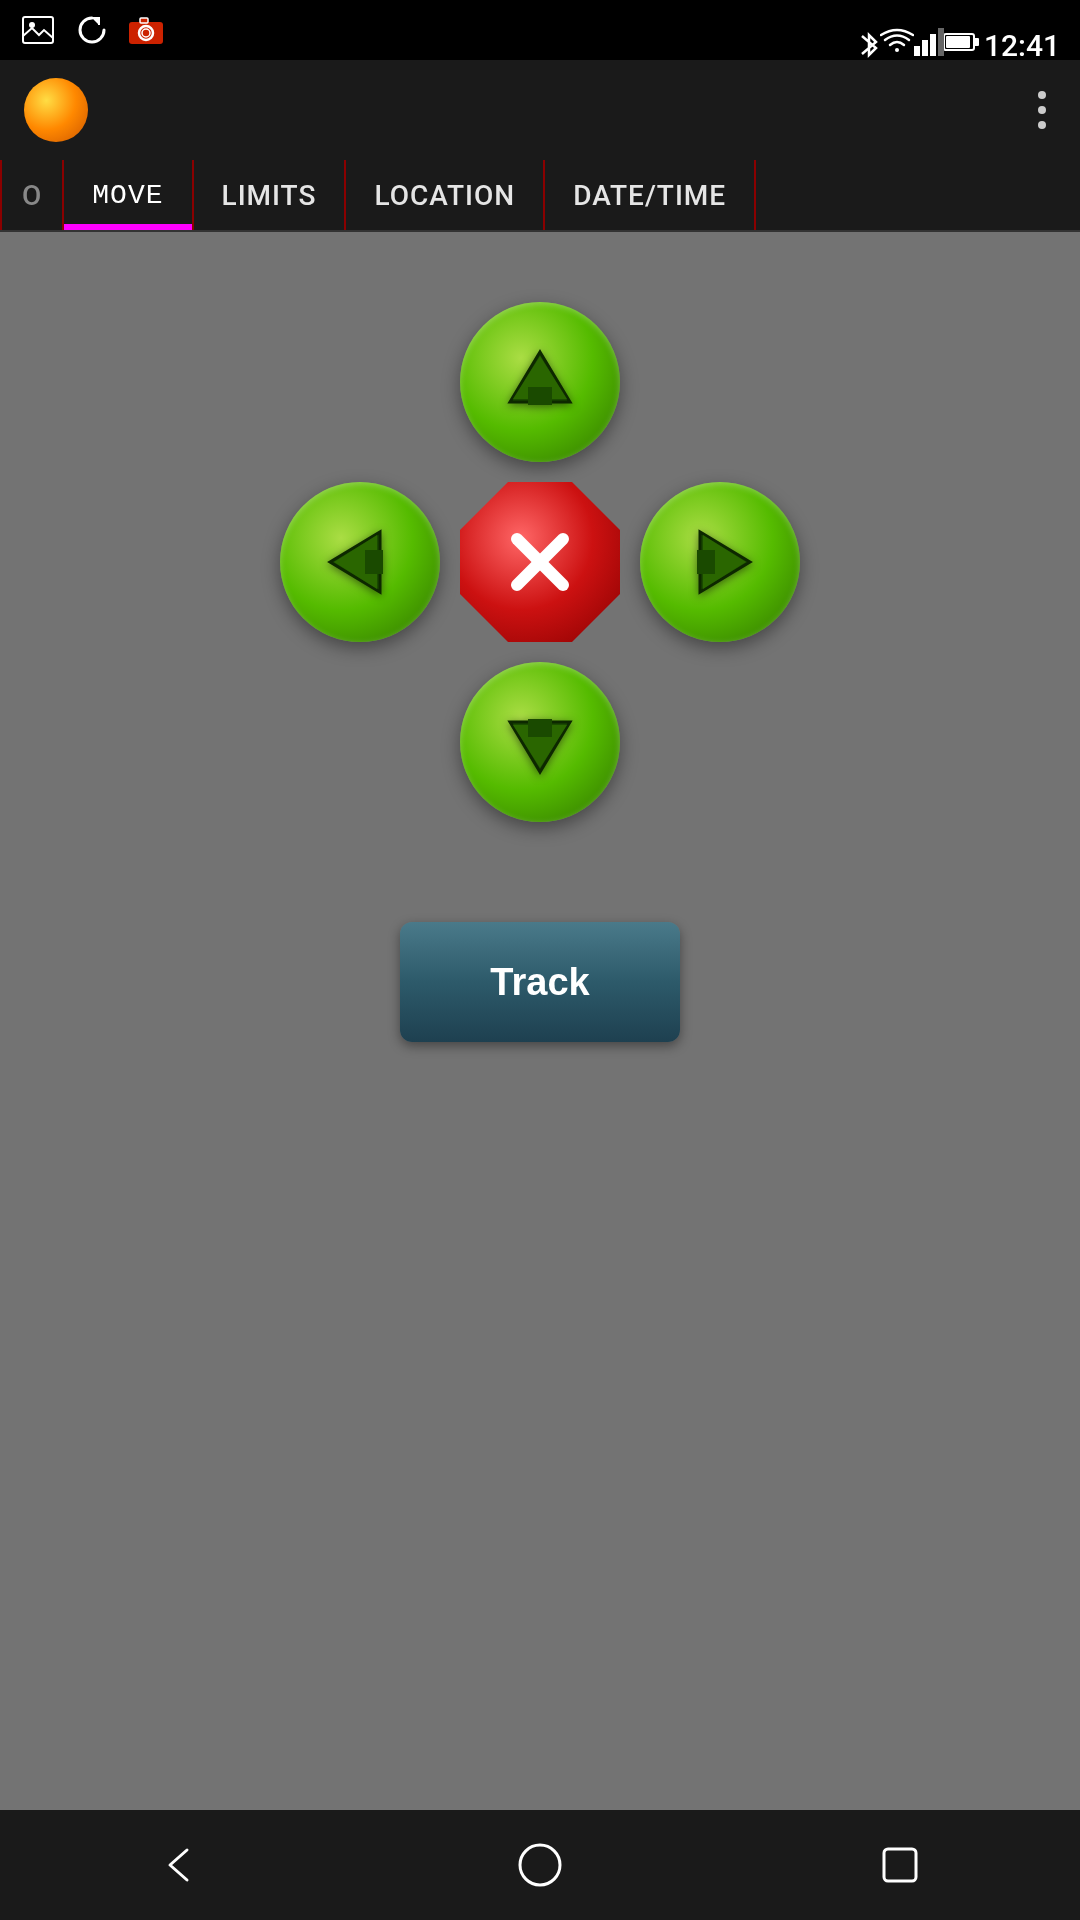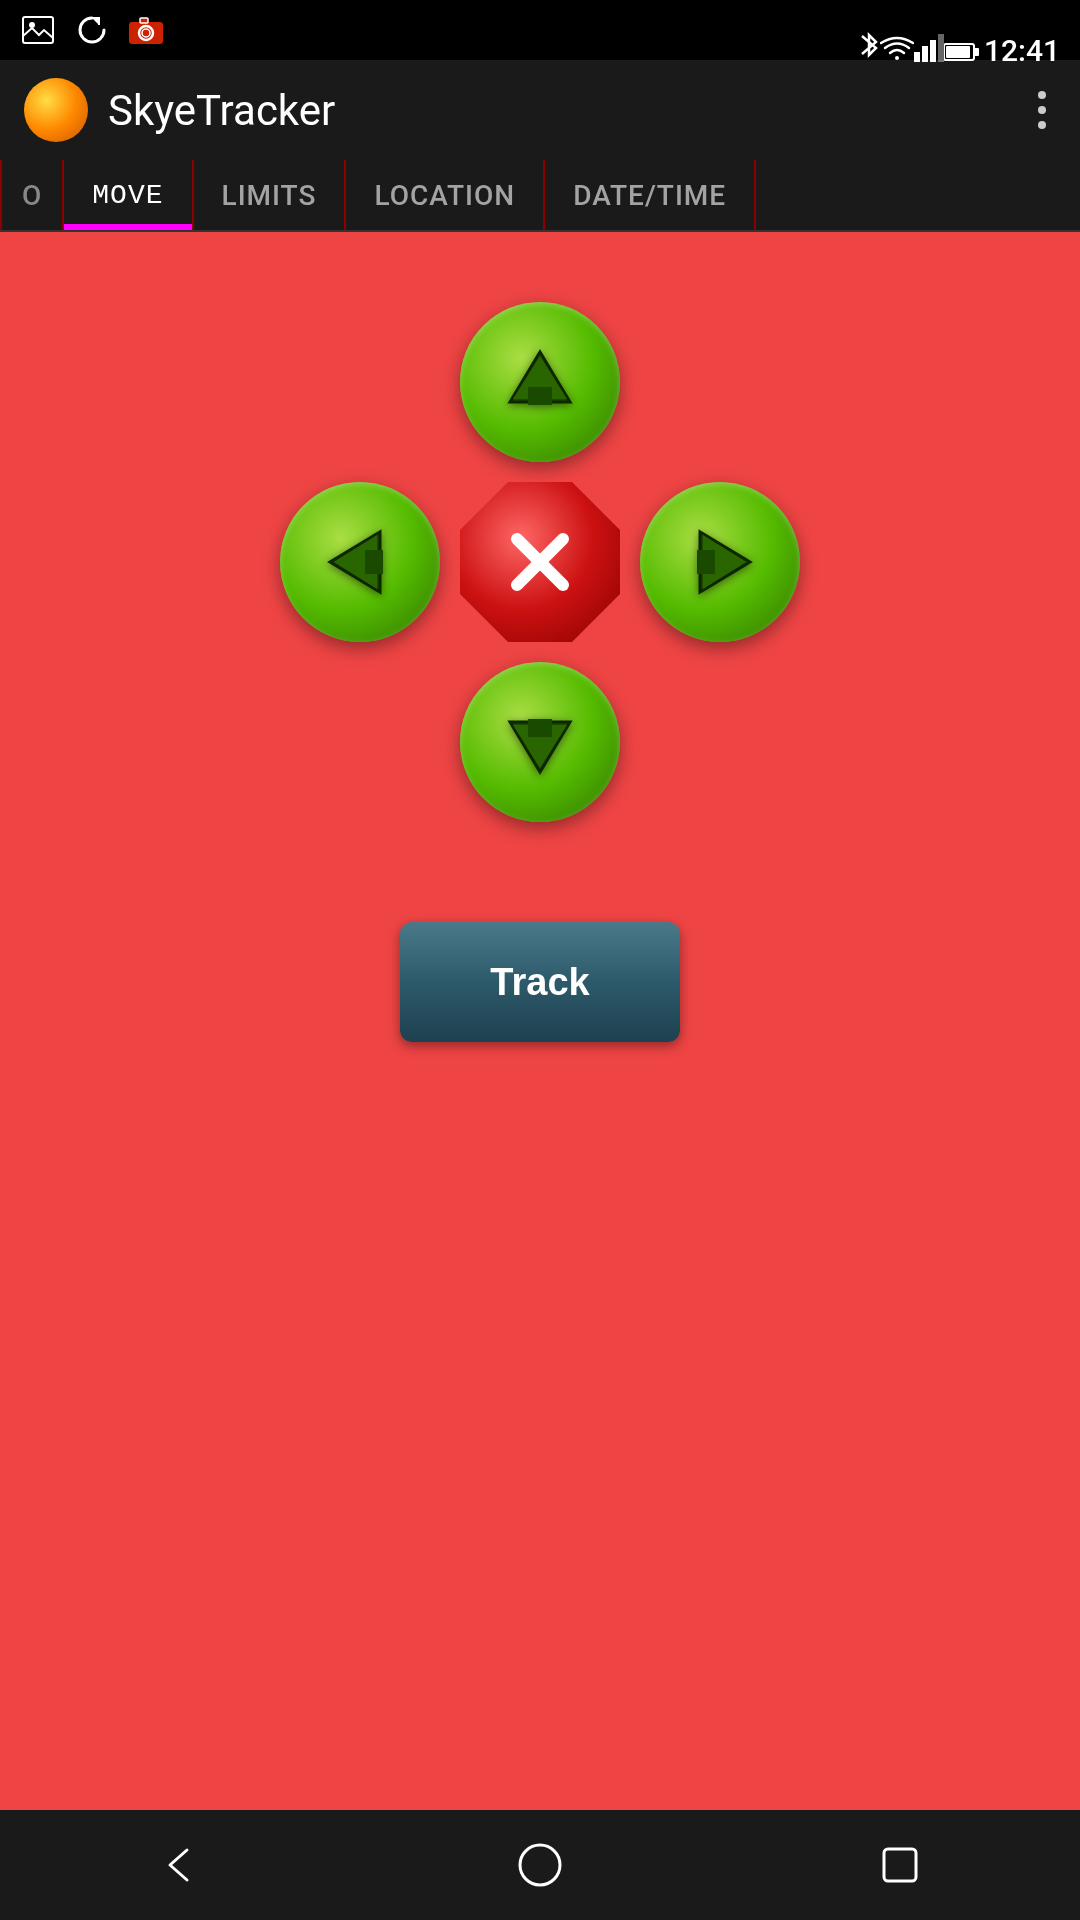--- a/index.html
+++ b/index.html
@@ -24,21 +24,21 @@
       justify-content: space-between;
       padding: 0 20px;
     }
     .status-bar-left {
       display: flex;
       align-items: center;
       gap: 18px;
     }
     .status-bar-right {
       display: flex;
-      align-items: flex-end;
+      align-items: flex-start;
       gap: 0;
       color: #fff;
       font-size: 26px;
       font-weight: 500;
       margin-top: 36px;
     }
     .status-icon {
       width: 36px;
       height: 36px;
       display: flex;
@@ -100,21 +100,21 @@
       display: flex;
       align-items: stretch;
       border-bottom: 2px solid #333;
       overflow: hidden;
     }
     .tab-item {
       display: flex;
       align-items: center;
       justify-content: center;
       padding: 0 28px;
-      color: #a3a3a3;
+      color: #e5e5e5;
       font-size: 28px;
       font-weight: 500;
       letter-spacing: 1px;
       cursor: pointer;
       position: relative;
       border-right: 2px solid #8B0000;
       white-space: nowrap;
     }
     .tab-item:first-child {
       border-left: 2px solid #8B0000;
@@ -129,21 +129,21 @@
       bottom: 0;
       left: 0;
       right: 0;
       height: 6px;
       background: #ff00ff;
     }
 
     
     .main-content {
       width: 100%;
-      background: #ef4444;
+      background: #737373;
       display: flex;
       flex-direction: column;
       align-items: center;
       padding: 60px 0 0 0;
     }
 
     
     .dpad-container {
       display: flex;
       flex-direction: column;
@@ -304,21 +304,20 @@
       </svg>
     </div>
 
     <span style="font-size:30px;font-weight:500;color:#fff;margin-left:4px;">12:41</span>
   </div>
 </div>
 
 <div class="app-header">
   <div class="app-header-left">
     <div class="app-logo"></div>
-    <span class="app-title">SkyeTracker</span>
   </div>
   <div class="overflow-menu">
     <div class="overflow-dot"></div>
     <div class="overflow-dot"></div>
     <div class="overflow-dot"></div>
   </div>
 </div>
 
 <div class="tab-bar">
   <div class="tab-item" style="padding: 0 20px; color:#888;">

